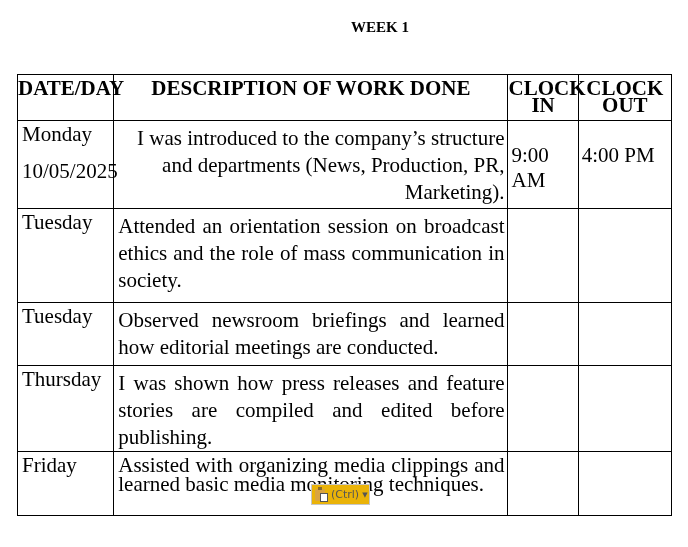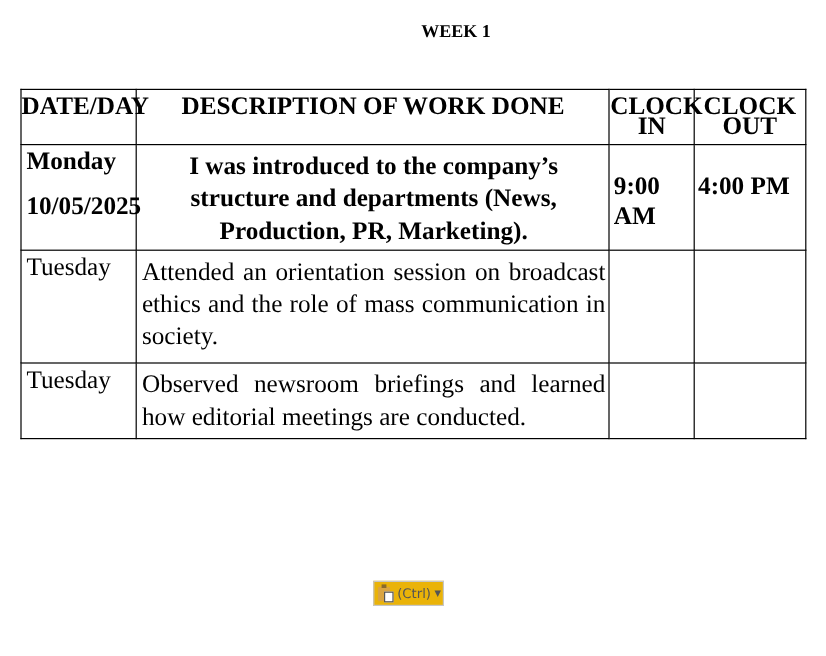--- a/index.html
+++ b/index.html
@@ -11,21 +11,21 @@
           table-layout: fixed; width: 655px; }
   td, th { border: 1px solid #000; vertical-align: top; padding: 0; font-size: 21px; }
   th { font-weight: bold; text-align: center; line-height: 17px; padding-top: 5px; }
   .c1 { width: 96px; } .c2 { width: 393px; } .c3 { width: 70px; } .c4 { width: 93px; }
   .day { padding: 4px 0 0 4px; line-height: 18px; }
   .day .date { margin-top: 19px; display: block; }
   .desc { padding: 4px 3px 0 4px; line-height: 27px; text-align: justify; }
   .desc.tight { line-height: 19px; }
   .time { padding: 22px 0 0 3px; }
   .r0 { height: 46px; }
-  .r1 { height: 88px; font-weight: bold; } .r2 { height: 94px; } .r3 { height: 63px; }
+  .r1 { height: 88px; } .r2 { height: 94px; } .r3 { height: 63px; }
   .r4 { height: 84px; } .r5 { height: 64px; } .r6 { height: 25px; }
   .paste-btn { position: absolute; left: 311px; top: 484px; height: 21px; width: 59px;
                background: #eab308; border: 1px solid #c6c6c6; box-sizing: border-box;
                display: flex; align-items: center; font-family: "DejaVu Sans", sans-serif;
                font-size: 11px; color: #555; }
   .paste-icon { width: 13px; height: 15px; margin: 0 3px 0 3px; position: relative; }
   .clip-board { position: absolute; left: 0; top: 2px; width: 10px; height: 12px; background: #d9a441; border-radius: 1px; }
   .clip-top { position: absolute; left: 3px; top: 0; width: 4px; height: 3px; background: #8a6a2a; }
   .clip-page { position: absolute; left: 5px; top: 6px; width: 8px; height: 9px; background: #fff; border: 1px solid #555; box-sizing: border-box; }
   .caret { font-size: 7px; margin-left: 3px; color: #555; }
@@ -54,40 +54,52 @@
       <div>CLOCK</div>
       <div>OUT</div>
     </th>
   </tr>
 
   <tr class="r1">
     <td class="day">
       <span>Monday</span>
       <span class="date">10/05/2025</span>
     </td>
-    <td class="desc" style="text-align:center;">I was introduced to the company’s structure and departments (News, Production, PR, Marketing).</td>
+    <td class="desc" style="text-align:right;">I was introduced to the company’s structure and departments (News, Production, PR, Marketing).</td>
     <td class="time">9:00 AM</td>
     <td class="time">4:00 PM</td>
   </tr>
 
   <tr class="r2">
     <td class="day">Tuesday</td>
     <td class="desc">Attended an orientation session on broadcast ethics and the role of mass communication in society.</td>
     <td class="time"></td>
     <td class="time"></td>
   </tr>
 
   <tr class="r3">
     <td class="day">Tuesday</td>
     <td class="desc">Observed newsroom briefings and learned how editorial meetings are conducted.</td>
     <td class="time"></td>
     <td class="time"></td>
   </tr>
 
+  <tr class="r4">
+    <td class="day">Thursday</td>
+    <td class="desc">I was shown how press releases and feature stories are compiled and edited before publishing.</td>
+    <td class="time"></td>
+    <td class="time"></td>
+  </tr>
 
+  <tr class="r5">
+    <td class="day">Friday</td>
+    <td class="desc tight">Assisted with organizing media clippings and learned basic media monitoring techniques.</td>
+    <td class="time"></td>
+    <td class="time"></td>
+  </tr>
 
 </tbody>
   </table>
 
 <div class="paste-btn">
   <span class="paste-icon">
     <span class="clip-board"></span>
       <span class="clip-top"></span>
       <span class="clip-page"></span>
   </span>

